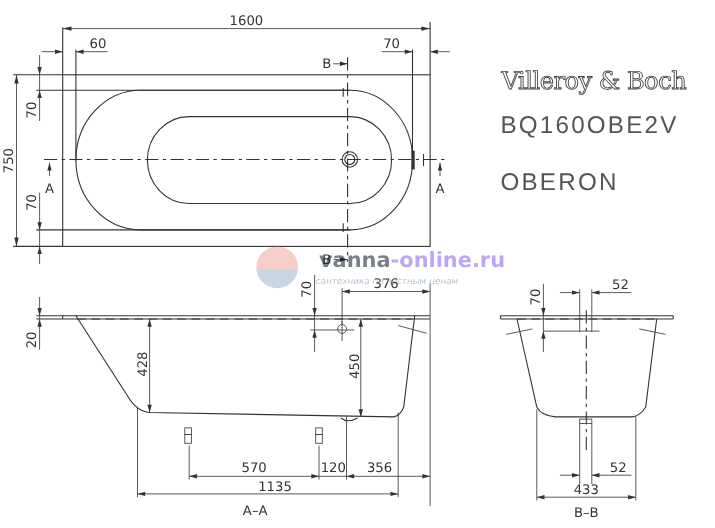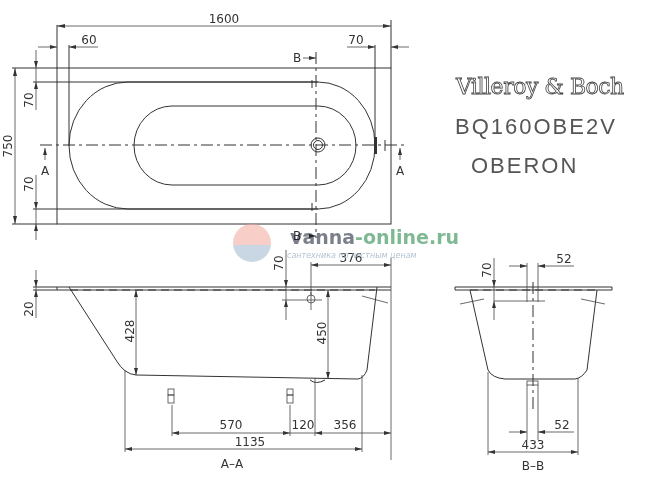--- a/index.html
+++ b/index.html
@@ -3,26 +3,26 @@
   <meta charset="utf-8">
   <style>
     html, body { margin: 0; padding: 0; background: #ffffff; }
     body { width: 650px; height: 480px; position: relative; overflow: hidden; font-family: "DejaVu Sans", sans-serif; }
     svg { position: absolute; left: 0; top: 0; }
     .ln { stroke: #333; stroke-width: 1; fill: none; }
     .thin { stroke: #444; stroke-width: 0.8; fill: none; }
     .dash { stroke: #333; stroke-width: 1; fill: none; stroke-dasharray: 12 4 3 4; }
     .dash2 { stroke: #333; stroke-width: 1; fill: none; stroke-dasharray: 8 5; }
     .dim { font-family: "DejaVu Sans", sans-serif; font-size: 12px; fill: #333; }
-    .brand { position: absolute; left: 456px; top: 74px; font-family: "DejaVu Serif", serif; font-size: 22px; color: #fff; -webkit-text-stroke: 0.8px #444; letter-spacing: -0.5px; }
-    .model { position: absolute; left: 455px; top: 114px; font-family: "Liberation Sans", sans-serif; font-size: 22px; color: #555; letter-spacing: 2px; font-weight: 300; }
-    .series { position: absolute; left: 455px; top: 153px; font-family: "Liberation Sans", sans-serif; font-size: 22px; color: #555; letter-spacing: 2px; margin-left: 16px; }
+    .brand { position: absolute; left: 456px; top: 62px; font-family: "DejaVu Serif", serif; font-size: 22px; color: #fff; -webkit-text-stroke: 0.8px #444; letter-spacing: -0.5px; }
+    .model { position: absolute; left: 455px; top: 101px; font-family: "Liberation Sans", sans-serif; font-size: 22px; color: #555; letter-spacing: 2px; font-weight: 300; }
+    .series { position: absolute; left: 455px; top: 153px; font-family: "Liberation Sans", sans-serif; font-size: 22px; color: #555; letter-spacing: 2px; }
     .wm { position: absolute; left: 290px; top: 226px; font-family: "DejaVu Sans", sans-serif; font-weight: bold; font-size: 19px; opacity: 0.55; }
     .wm .a { color: #0f172a; }
-    .wm .b { color: #15803d; }
+    .wm .b { color: #8b5cf6; }
     .wm-sub { position: absolute; left: 287px; top: 251px; font-family: "DejaVu Sans", sans-serif; font-size: 8px; color: #9fb4c6; opacity: 0.8; font-style: italic; }
     .wm-logo { position: absolute; left: 233px; top: 224px; width: 38px; height: 38px; border-radius: 50%; background: linear-gradient(180deg, #f2a69a 0 55%, #9bb6cc 55% 100%); opacity: 0.55; }
   </style>
 </head>
 <body>
 
 <svg width="650" height="480" viewBox="0 0 650 480">
 
   <g>
 

